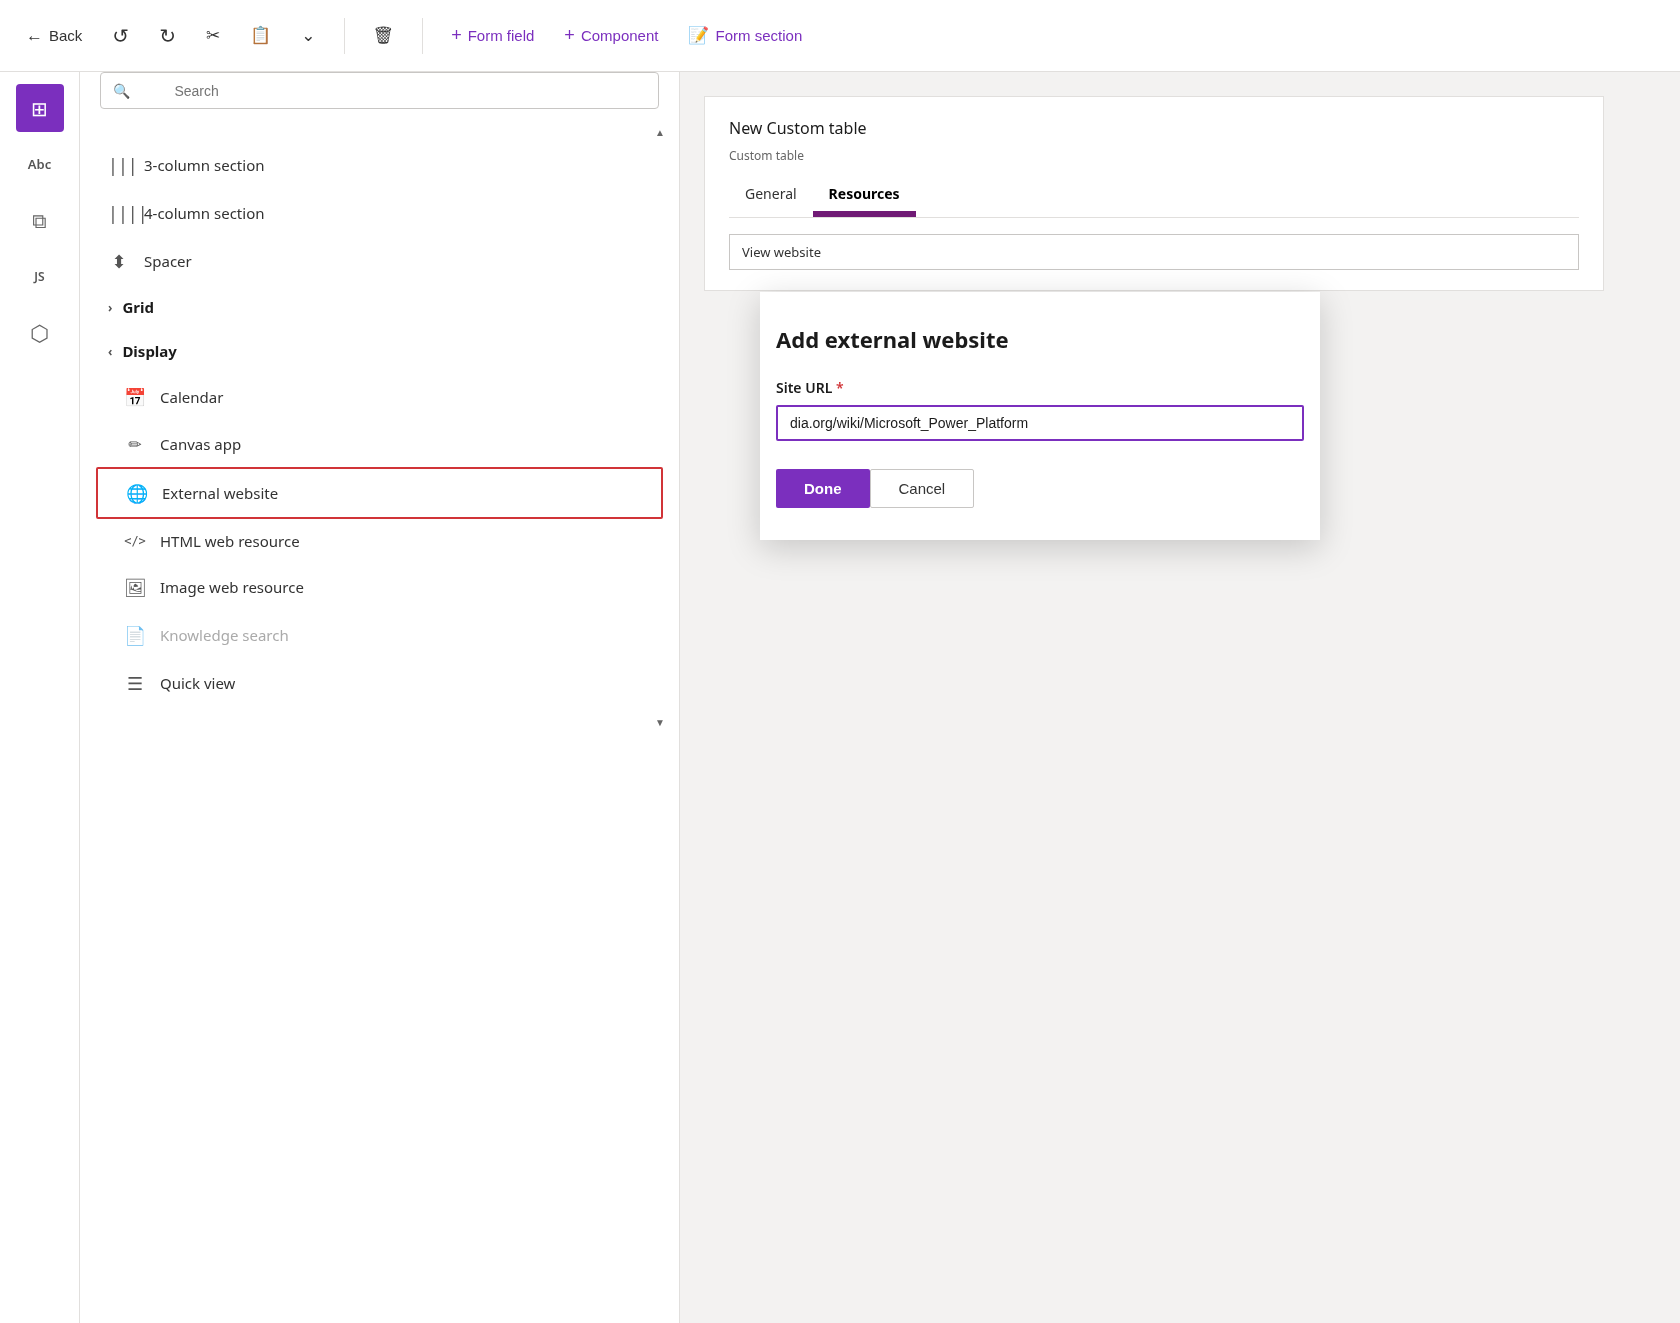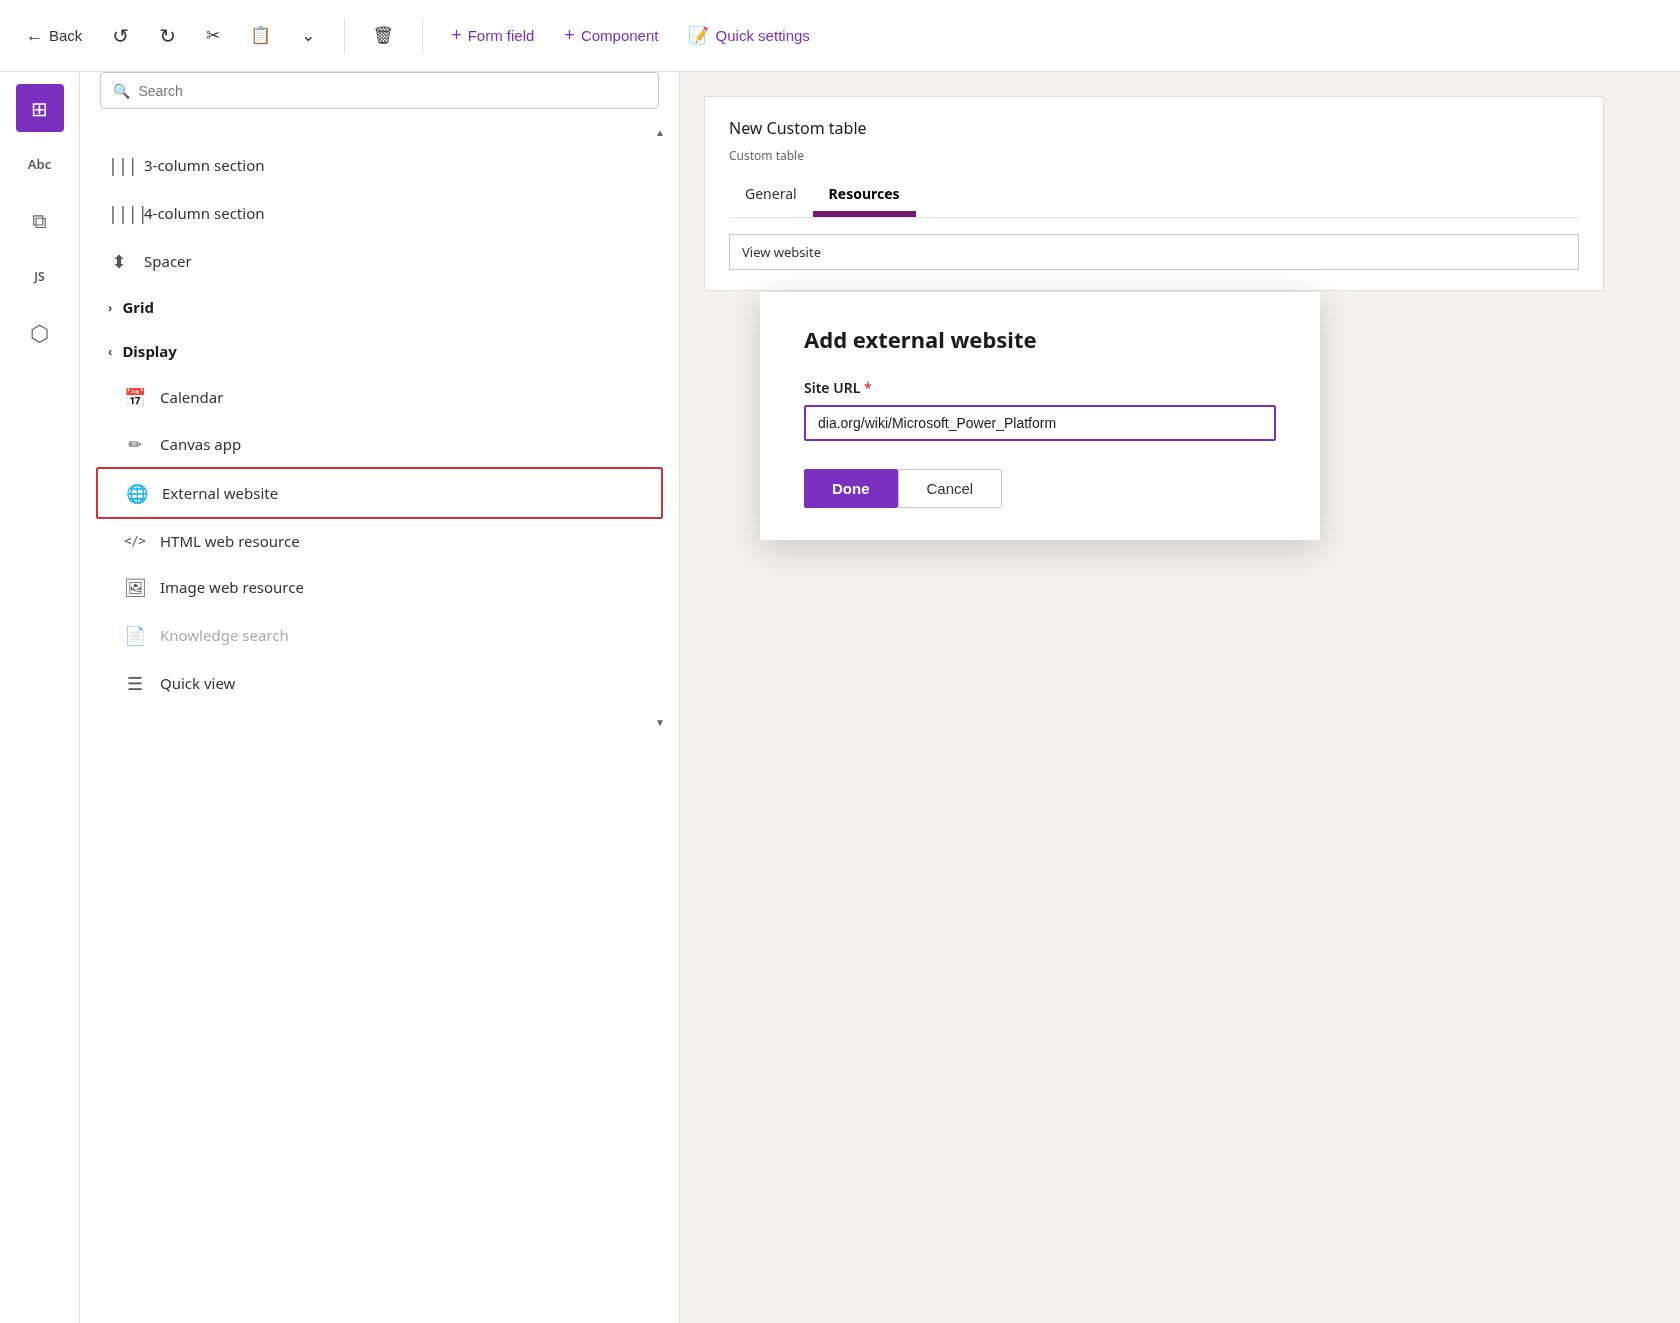--- a/index.html
+++ b/index.html
@@ -127,20 +127,21 @@
       align-items: center;
       padding: 8px 12px;
       gap: 8px;
     }
     .search-box input {
       border: none;
       outline: none;
       font-size: 14px;
       flex: 1;
       color: #0f766e;
+      margin-left: 36px;
     }
     .search-icon { color: #666; font-size: 14px; }
 
     .components-list {
       flex: 1;
       overflow-y: auto;
       padding: 0 0 16px;
     }
     .component-item {
       display: flex;
@@ -229,21 +230,21 @@
       align-items: center;
     }
     .form-field-label {
       font-size: 13px;
       color: #333;
     }
     .dialog {
       background: #fff;
       border-radius: 0;
       box-shadow: 0 8px 32px rgba(0,0,0,0.18);
-      padding: 32px 44px;
+      padding: 32px 16px;
       width: 560px;
       position: absolute;
       top: 220px;
       left: 80px;
     }
     .dialog-title {
       font-size: 22px;
       font-weight: 700;
       color: #1b1b1b;
       margin-bottom: 24px;
@@ -325,21 +326,21 @@
   <button class="toolbar-btn-primary">
     <span class="icon" style="font-size:18px;font-weight:300;">+</span>
     <span>Form field</span>
   </button>
   <button class="toolbar-btn-primary">
     <span class="icon" style="font-size:18px;font-weight:300;">+</span>
     <span>Component</span>
   </button>
   <button class="toolbar-btn-primary">
     <span class="icon">📝</span>
-    <span>Quick settings</span>
+    <span>Form section</span>
   </button>
 </div>
 
 <div class="main-area">
 
   <div class="left-nav">
     <div class="nav-item active">
       <span>⊞</span>
     </div>
     <div class="nav-item" style="font-size:13px;font-weight:600;color:#555;">

